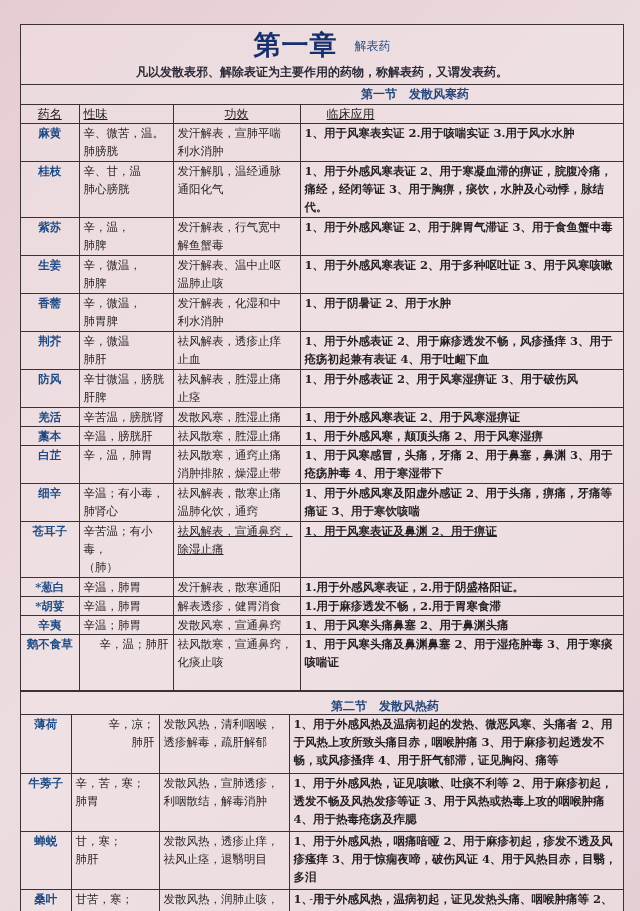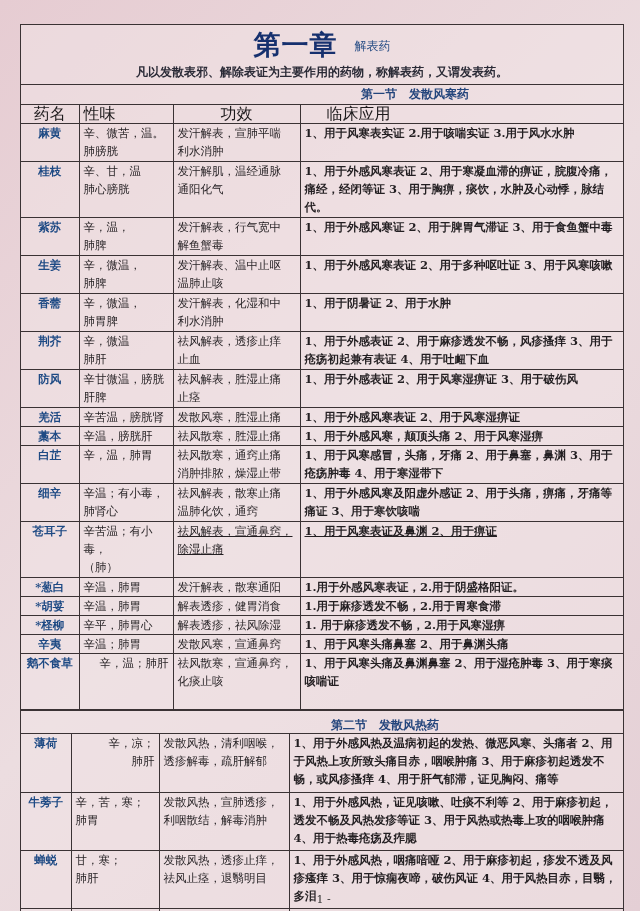--- a/index.html
+++ b/index.html
@@ -16,21 +16,21 @@
     background: rgba(240,228,230,0.55);
   }
   .hdr { text-align:center; border-bottom:1.5px solid #3a3234; padding:2px 0 3px; }
   .ch-title { font-size:27px; font-weight:bold; color:#16306e; letter-spacing:1px; font-family:"DejaVu Sans","Liberation Sans",sans-serif; }
   .ch-sub { font-size:12px; color:#2a4f86; margin-left:12px; vertical-align:4px; }
   .ch-desc { font-size:12px; font-weight:bold; color:#2a2a36; margin-top:1px; }
   .sec { height:19px; line-height:19px; border-bottom:1.5px solid #3a3234; font-size:12px; color:#24457c; font-weight:bold; }
   .sec span { display:inline-block; }
   table { border-collapse:collapse; width:100%; table-layout:fixed; }
   td, th { border:1px solid #3a3234; font-size:11.5px; line-height:18px; vertical-align:top; padding:0 4px; font-weight:normal; }
-  th { text-align:left; font-size:16px; }
+  th { text-align:left; font-size:12px;text-decoration:underline; }
   tr:first-child td, tr:first-child th { border-top:none; }
   td:first-child, th:first-child { border-left:none; }
   td:last-child, th:last-child { border-right:none; }
   .name { color:#1e4a84; font-weight:bold; text-align:center; padding:0 2px; }
   .clin { font-weight:bold; color:#231f22; }
   .fn { color:#231f22; }
   .footer { position:absolute; left:0; width:640px; top:893px; text-align:center; font-size:11px; color:#333; }
   .hp { text-align:center; }
 </style>
 </head>
@@ -160,26 +160,20 @@
           <td class="fn" style="white-space: pre-line;">发汗解表，散寒通阳</td>
           <td class="clin" style="white-space: pre-line;">1.用于外感风寒表证，2.用于阴盛格阳证。</td>
         </tr>
         <tr style="height: 19px;">
           <td class="name" style="white-space: pre-line;">*胡荽</td>
           <td class="fn" style="white-space: pre-line;">辛温，肺胃</td>
           <td class="fn" style="white-space: pre-line;">解表透疹，健胃消食</td>
           <td class="clin" style="white-space: pre-line;">1.用于麻疹透发不畅，2.用于胃寒食滞</td>
         </tr>
         <tr style="height: 19px;">
-          <td class="name" style="white-space: pre-line;">*柽柳</td>
-          <td class="fn" style="white-space: pre-line;">辛平，肺胃心</td>
-          <td class="fn" style="white-space: pre-line;">解表透疹，祛风除湿</td>
-          <td class="clin" style="white-space: pre-line;">1. 用于麻疹透发不畅，2.用于风寒湿痹</td>
-        </tr>
-        <tr style="height: 19px;">
           <td class="name" style="white-space: pre-line;">辛夷</td>
           <td class="fn" style="white-space: pre-line;">辛温；肺胃</td>
           <td class="fn" style="white-space: pre-line;">发散风寒，宣通鼻窍</td>
           <td class="clin" style="white-space: pre-line;">1、用于风寒头痛鼻塞 2、用于鼻渊头痛</td>
         </tr>
         <tr style="height: 56px;">
           <td class="name" style="white-space: pre-line;">鹅不食草</td>
           <td class="fn" style="white-space: pre-line; text-align: right;">辛，温；肺肝</td>
           <td class="fn" style="white-space: pre-line;">祛风散寒，宣通鼻窍，
 化痰止咳</td>

